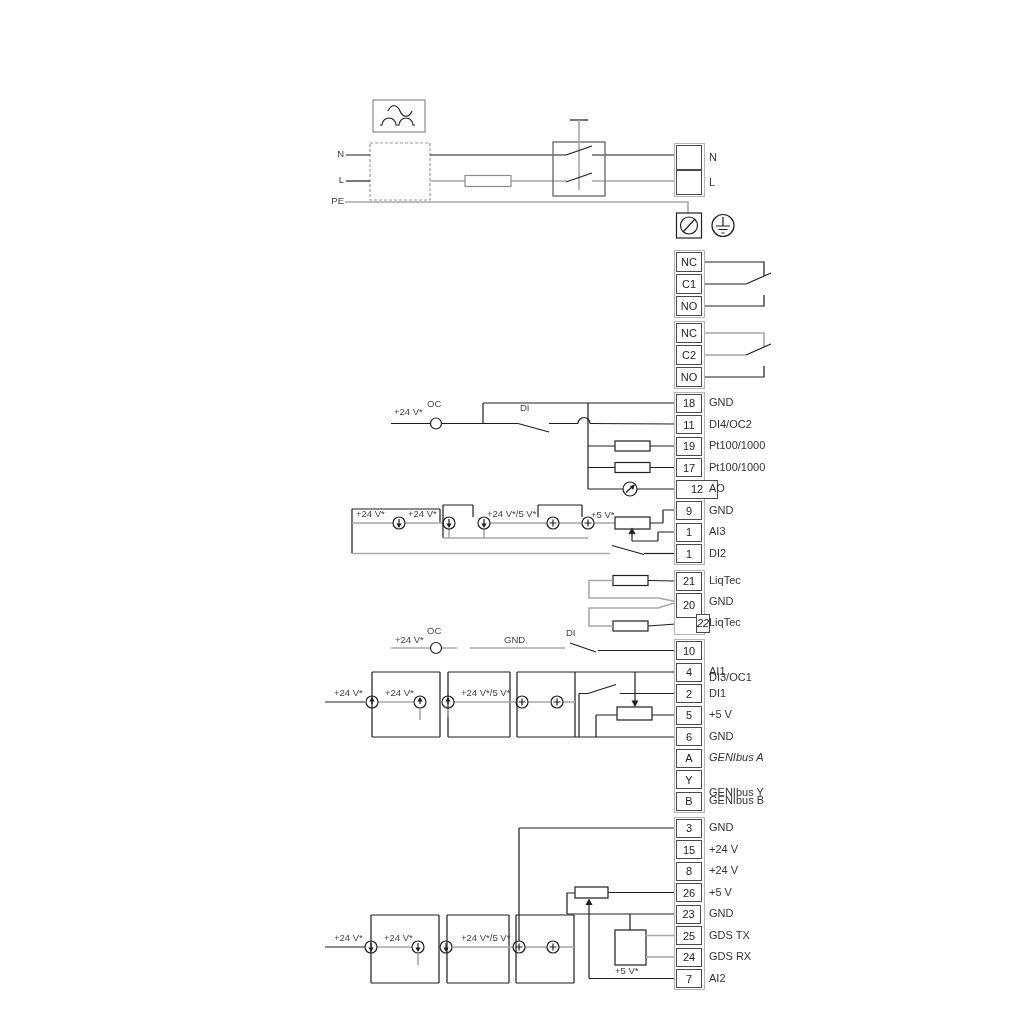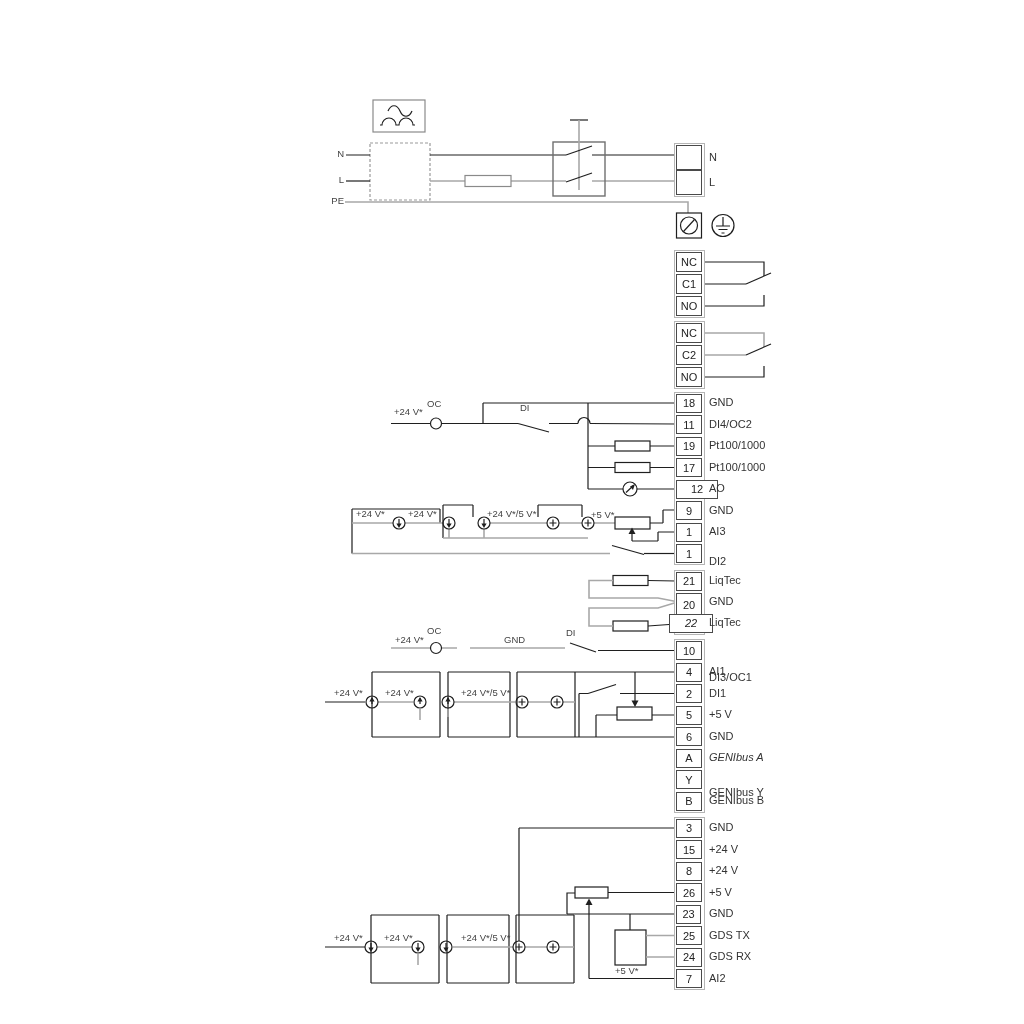--- a/index.html
+++ b/index.html
@@ -282,31 +282,31 @@
       <span>9</span>
     </div>
     <span class="tlabel" style="left: 709px; top: 503.5px;">GND</span>
     <div class="cell" style="left: 676px; top: 522.5px; width: 26px; height: 19px;">
       <span>1</span>
     </div>
     <span class="tlabel" style="left: 709px; top: 525px;">AI3</span>
     <div class="cell" style="left: 676px; top: 544px; width: 26px; height: 19px;">
       <span>1</span>
     </div>
-    <span class="tlabel" style="left: 709px; top: 546.5px; margin-top: 8px;">DI2</span>
+    <span class="tlabel" style="left: 709px; top: 546.5px;">DI2</span>
     <div class="frame" style="left: 673.5px; top: 569.5px; width: 31px; height: 65px;"></div>
     <div class="cell" style="left: 676px; top: 571.5px; width: 26px; height: 19px;">
       <span>21</span>
     </div>
     <span class="tlabel" style="left: 709px; top: 574px;">LiqTec</span>
     <div class="cell" style="left: 676px; top: 592.5px; width: 26px; height: 25px;">
       <span>20</span>
     </div>
     <span class="tlabel" style="left: 709px; top: 595px;">GND</span>
-    <div class="cell" style="left: 669px; top: 613.5px; width: 44px; height: 19px; font-style: italic;">
+    <div class="cell" style="left: 696px; top: 613.5px; width: 14px; height: 19px; font-style: italic;">
       <span>22</span>
     </div>
     <span class="tlabel" style="left: 709px; top: 616px;">LiqTec</span>
     <div class="frame" style="left: 673.5px; top: 639px; width: 31px; height: 173.5px;"></div>
     <div class="cell" style="left: 676px; top: 641px; width: 26px; height: 19px;">
       <span>10</span>
     </div>
     <span class="tlabel" style="left: 709px; top: 643.5px; margin-top: 27px;">DI3/OC1</span>
     <div class="cell" style="left: 676px; top: 662.5px; width: 26px; height: 19px;">
       <span>4</span>

